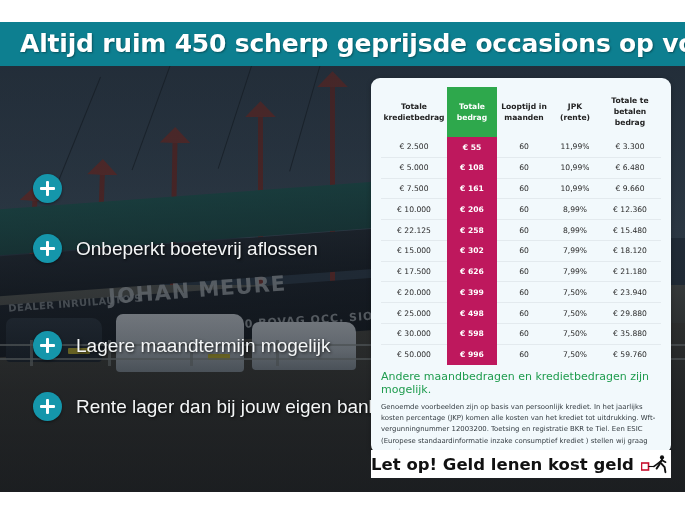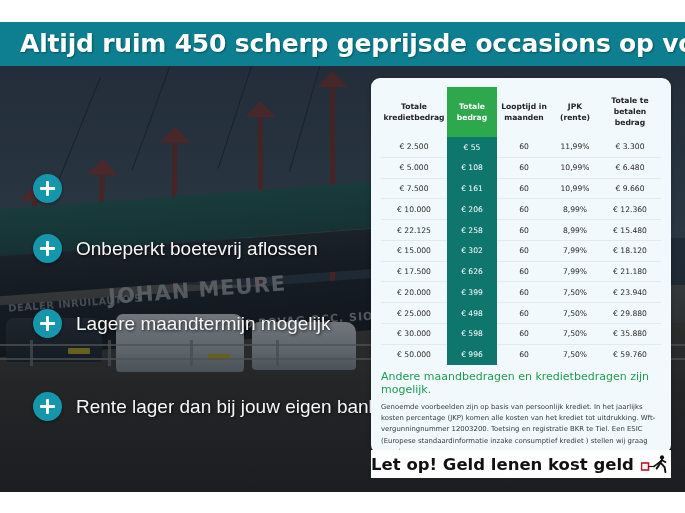--- a/index.html
+++ b/index.html
@@ -87,21 +87,21 @@
   table.rates { position:absolute; left:10px; top:9px; width:280px; border-collapse:collapse; }
   table.rates th { font-size:7.6px; font-weight:bold; color:#232323; line-height:1.45;
                    padding:8px 1px 9px; text-align:center; vertical-align:middle;
                    font-family:"DejaVu Sans","Liberation Sans",sans-serif; }
   table.rates td { font-size:7.6px; color:#2a2a2a; text-align:center; padding:5.4px 1px;
                    border-bottom:1px solid #e3eaee;
                    font-family:"DejaVu Sans","Liberation Sans",sans-serif; }
   table.rates tr:last-child td { border-bottom:none; }
   th.c0,td.c0 { width:66px; } th.c1,td.c1 { width:50px; } th.c2,td.c2 { width:54px; }
   th.c3,td.c3 { width:48px; } th.c4,td.c4 { width:62px; }
-  .hl { background:#0f766e; color:#ffffff !important; font-weight:normal; border-bottom:none !important; }
+  .hl { background:#be185d; color:#ffffff !important; font-weight:bold; border-bottom:none !important; }
   th.hl { background:#2ea84c; color:#ffffff; }
 
   .note { position:absolute; left:10px; top:292px; width:282px; }
   .note h3 { font-size:11px; color:#1f9c4e; font-weight:normal; margin-bottom:6px;
              font-family:"DejaVu Sans","Liberation Sans",sans-serif; }
   .note p { font-size:6.9px; color:#333b40; line-height:1.62; text-align:left;
             font-family:"DejaVu Sans","Liberation Sans",sans-serif; }
 
   
   .afmstrip { position:absolute; left:371px; top:450px; width:300px; height:28px;
@@ -173,21 +173,21 @@
     <h1>Altijd ruim 450 scherp geprijsde occasions op voorraad!</h1>
   </div>
 
   <div class="bullets">
     <div class="plus hero-plus"></div>
 
     <div class="brow" style="top:168px;">
       <div class="plus"></div>
       <span class="txt">Onbeperkt boetevrij aflossen</span>
     </div>
-    <div class="brow" style="top:243px;">
+    <div class="brow" style="top:265px;">
       <div class="plus"></div>
       <span class="txt">Lagere maandtermijn mogelijk</span>
     </div>
     <div class="brow" style="top:326px;">
       <div class="plus"></div>
       <span class="txt">Rente lager dan bij jouw eigen bank</span>
     </div>
   </div>
 
   <div class="card">

